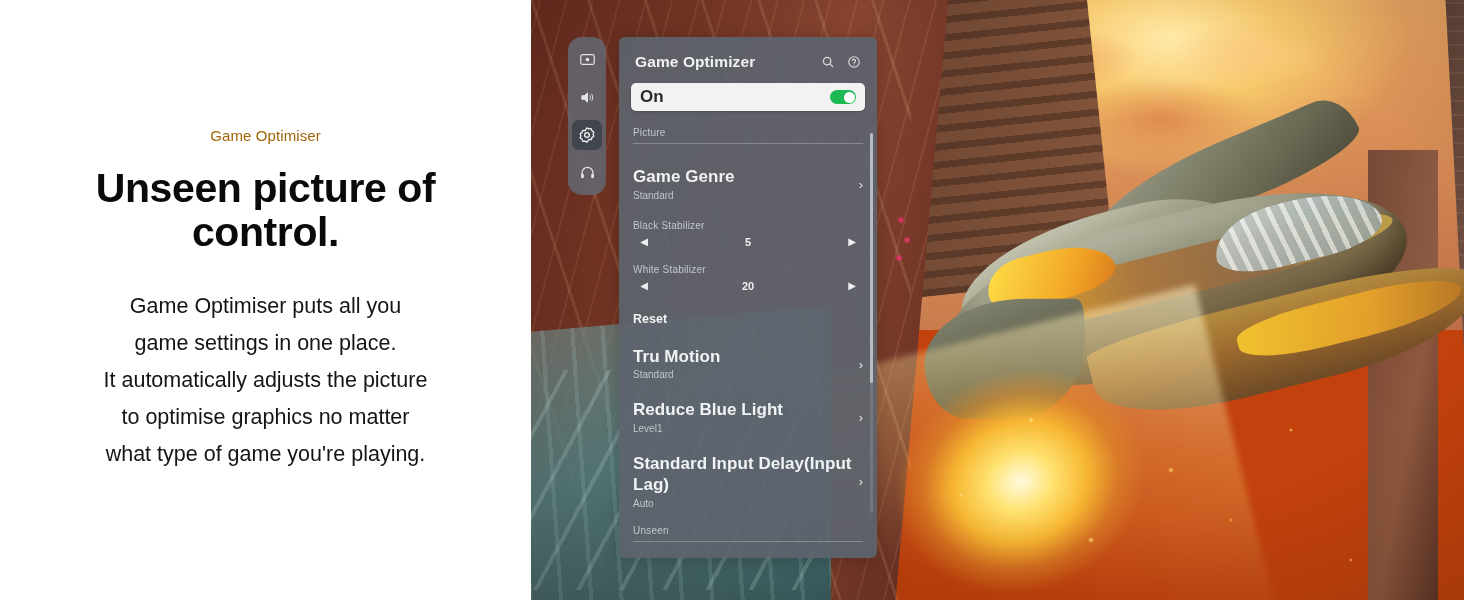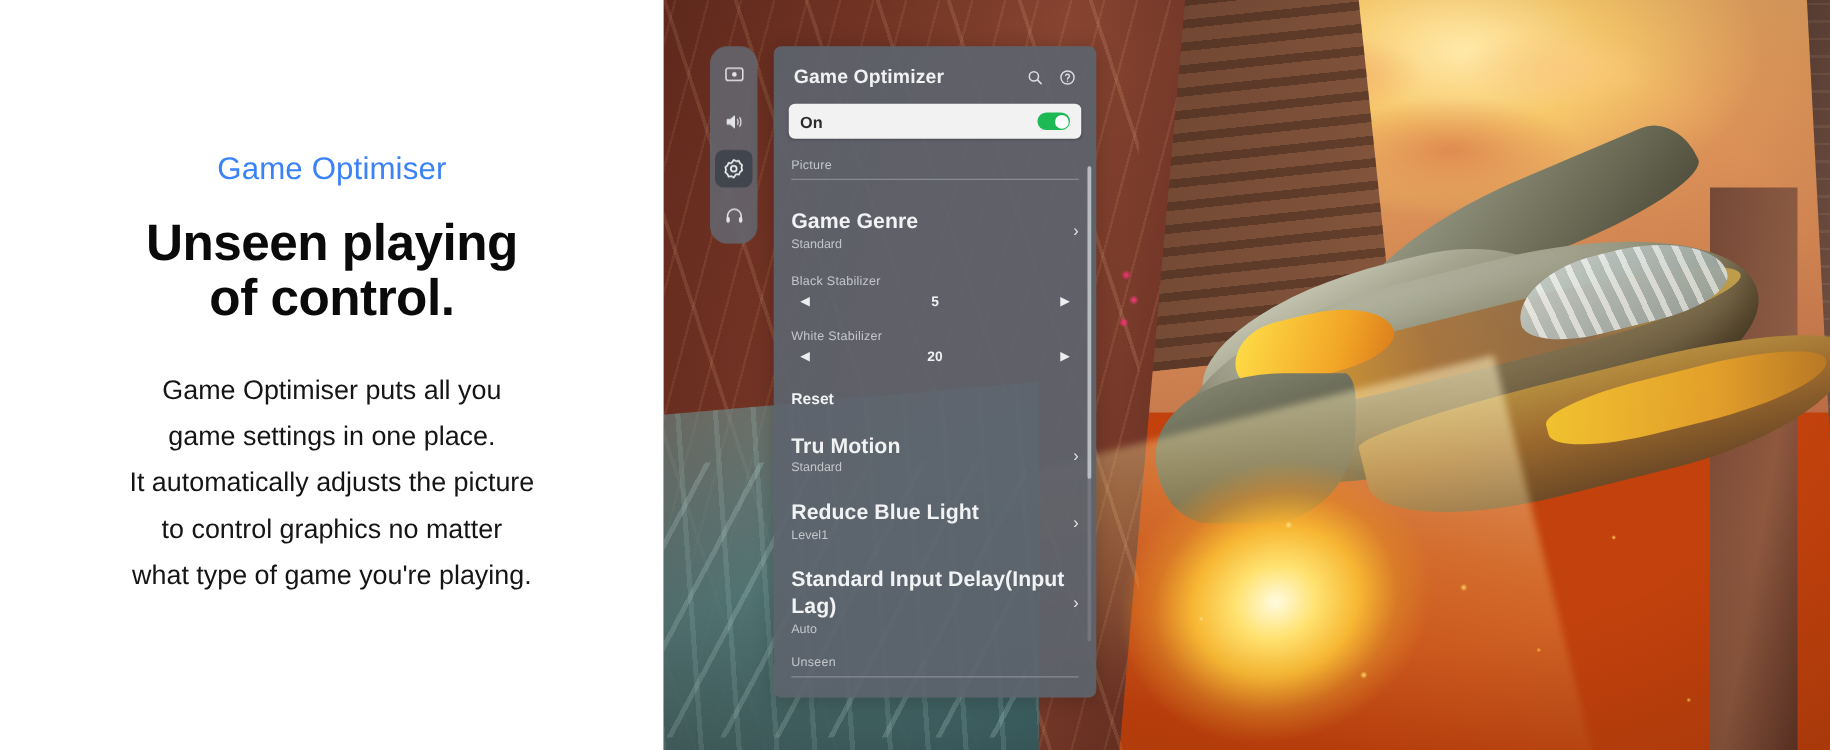--- a/index.html
+++ b/index.html
@@ -22,23 +22,23 @@
     width: 531px; height: 600px;
     background: #ffffff;
     display: flex;
     flex-direction: column;
     align-items: center;
     justify-content: center;
     padding: 0 36px;
     flex: none;
   }
   .eyebrow {
-    font-size: 25px;
+    font-size: 15px;
     font-weight: 400;
-    color: #3b82f6;
+    color: #a16207;
     letter-spacing: 0.1px;
     margin-bottom: 22px;
   }
   .headline {
     font-size: 41px;
     font-weight: 700;
     color: #0a0a0a;
     line-height: 1.08;
     letter-spacing: -0.4px;
     text-align: center;
@@ -271,21 +271,21 @@
 
   .on-row {
     margin: 0 12px 10px 12px;
     height: 28px;
     background: #f2f2f2;
     border-radius: 5px;
     display: flex; align-items: center;
     padding: 0 9px;
     box-shadow: 0 1px 2px rgba(0,0,0,.2);
   }
-  .on-label { font-size: 13px; font-weight: 700; color: #2b2b2b; flex: 1; }
+  .on-label { font-size: 17px; font-weight: 700; color: #2b2b2b; flex: 1; }
 
   .toggle {
     width: 26px; height: 14px;
     border-radius: 8px;
     background: #1db954;
     position: relative;
     flex: none;
   }
   .toggle .knob {
     position: absolute; top: 1.5px; right: 1.5px;
@@ -353,25 +353,25 @@
     border-radius: 2px;
   }
 </style>
 </head>
 <body>
 
 <div class="page">
 
   <div class="left-pane">
     <div class="eyebrow">Game Optimiser</div>
-    <h1 class="headline">Unseen playing of control.</h1>
+    <h1 class="headline">Unseen picture of control.</h1>
     <p class="body-copy">Game Optimiser puts all you
 game settings in one place.
 It automatically adjusts the picture
-to control graphics no matter
+to optimise graphics no matter
 what type of game you're playing.</p>
   </div>
 
   <div class="right-pane">
 
     <div class="art">
       <div class="sky"></div>
       <div class="clouds"></div>
       <div class="bldg-mid"></div>
       <div class="tower-right"></div>

